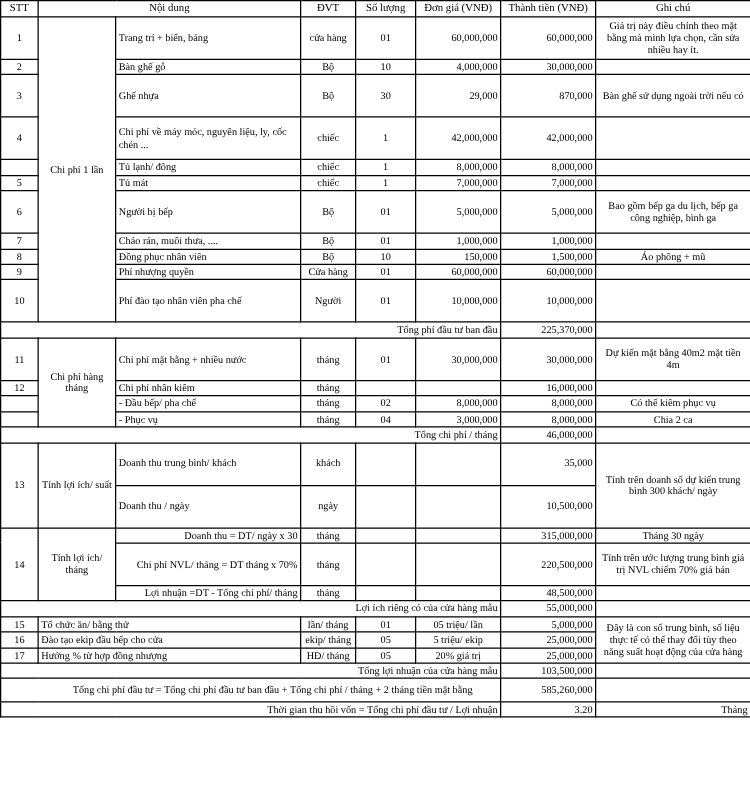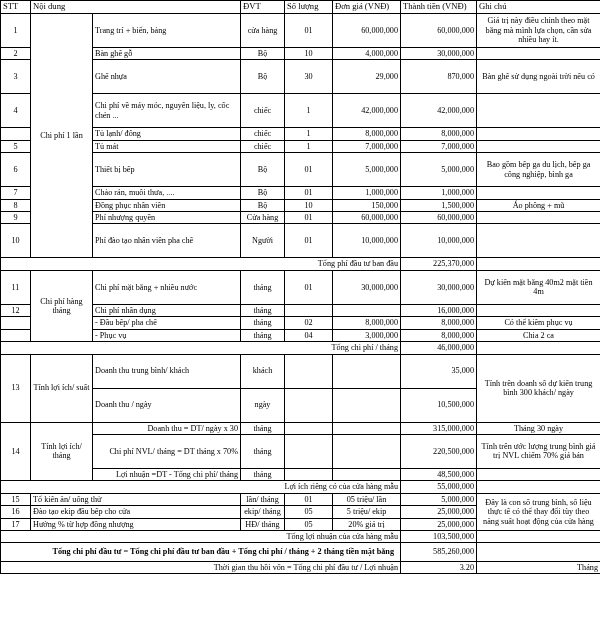--- a/index.html
+++ b/index.html
@@ -21,21 +21,21 @@
     color: #000;
   }
   table.sheet td, table.sheet th {
     border: 1px solid #000;
     padding: 1px 2px;
     vertical-align: middle;
     line-height: 1.15;
     font-weight: normal;
   }
   .hdr td {
-    text-align: left;
+    text-align: center;
     font-weight: bold;
     font-size: 8.6px;
     padding: 3px 2px;
   }
   .c { text-align: center; }
   .l { text-align: left; padding-left: 3px; margin-top: 40px; }
   .r { text-align: right; padding-right: 4px; }
   .b { font-weight: bold; text-align: right; }
   
   col.stt  { width: 30px; }
@@ -127,21 +127,21 @@
       <td class="c">5</td>
       <td class="l">Tủ mát</td>
       <td class="c">chiếc</td>
       <td class="c">1</td>
       <td class="r">7,000,000</td>
       <td class="r">7,000,000</td>
       <td class="c"></td>
     </tr>
     <tr class="rowtall">
       <td class="c">6</td>
-      <td class="l">Thiết bị bếp</td>
+      <td class="l">Người bị bếp</td>
       <td class="c">Bộ</td>
       <td class="c">01</td>
       <td class="r">5,000,000</td>
       <td class="r">5,000,000</td>
       <td class="c">Bao gồm bếp ga du lịch, bếp ga công nghiệp, bình ga</td>
     </tr>
     <tr>
       <td class="c">7</td>
       <td class="l">Chảo rán, muôi thưa, ....</td>
       <td class="c">Bộ</td>
@@ -189,21 +189,21 @@
       <td class="c" rowspan="4">Chi phí hàng tháng</td>
       <td class="l">Chi phí mặt bằng + nhiều nước</td>
       <td class="c">tháng</td>
       <td class="c">01</td>
       <td class="r">30,000,000</td>
       <td class="r">30,000,000</td>
       <td class="c">Dự kiến mặt bằng 40m2 mặt tiền 4m</td>
     </tr>
     <tr>
       <td class="c">12</td>
-      <td class="l">Chi phí nhân dụng</td>
+      <td class="l">Chi phí nhân kiêm</td>
       <td class="c">tháng</td>
       <td class="c"></td>
       <td class="r"></td>
       <td class="r">16,000,000</td>
       <td class="c"></td>
     </tr>
     <tr>
       <td class="c"></td>
       <td class="l">- Đầu bếp/ pha chế</td>
       <td class="c">tháng</td>
@@ -274,21 +274,21 @@
     </tr>
 
     <tr>
       <td class="c b" colspan="6">Lợi ích riêng có của cửa hàng mẫu</td>
       <td class="r b">55,000,000</td>
       <td></td>
     </tr>
 
     <tr>
       <td class="c">15</td>
-      <td class="l" colspan="2">Tổ kiến ăn/ uống thử</td>
+      <td class="l" colspan="2">Tổ chức ăn/ bằng thử</td>
       <td class="c">lần/ tháng</td>
       <td class="c">01</td>
       <td class="c">05 triệu/ lần</td>
       <td class="r">5,000,000</td>
       <td class="c" rowspan="3">Đây là con số trung bình, số liệu thực tế có thể thay đổi tùy theo năng suất hoạt động của cửa hàng</td>
     </tr>
     <tr>
       <td class="c">16</td>
       <td class="l" colspan="2">Đào tạo ekip đầu bếp cho cửa</td>
       <td class="c">ekip/ tháng</td>
@@ -305,21 +305,21 @@
       <td class="r">25,000,000</td>
     </tr>
 
     <tr>
       <td class="c b" colspan="6">Tổng lợi nhuận của cửa hàng mẫu</td>
       <td class="r b">103,500,000</td>
       <td></td>
     </tr>
 
     <tr>
-      <td class="c b" colspan="6" style="padding:4px 6px;font-weight:bold;">Tổng chi phí đầu tư = Tổng chi phí đầu tư ban đầu + Tổng chi phí / tháng + 2 tháng tiền mặt bằng</td>
+      <td class="c b" colspan="6" style="padding:4px 22px;">Tổng chi phí đầu tư = Tổng chi phí đầu tư ban đầu + Tổng chi phí / tháng + 2 tháng tiền mặt bằng</td>
       <td class="r b">585,260,000</td>
       <td></td>
     </tr>
 
     <tr>
       <td class="c b" colspan="6">Thời gian thu hồi vốn = Tổng chi phí đầu tư / Lợi nhuận</td>
       <td class="c b">3.20</td>
       <td class="c b">Tháng</td>
     </tr>
   </tbody>

